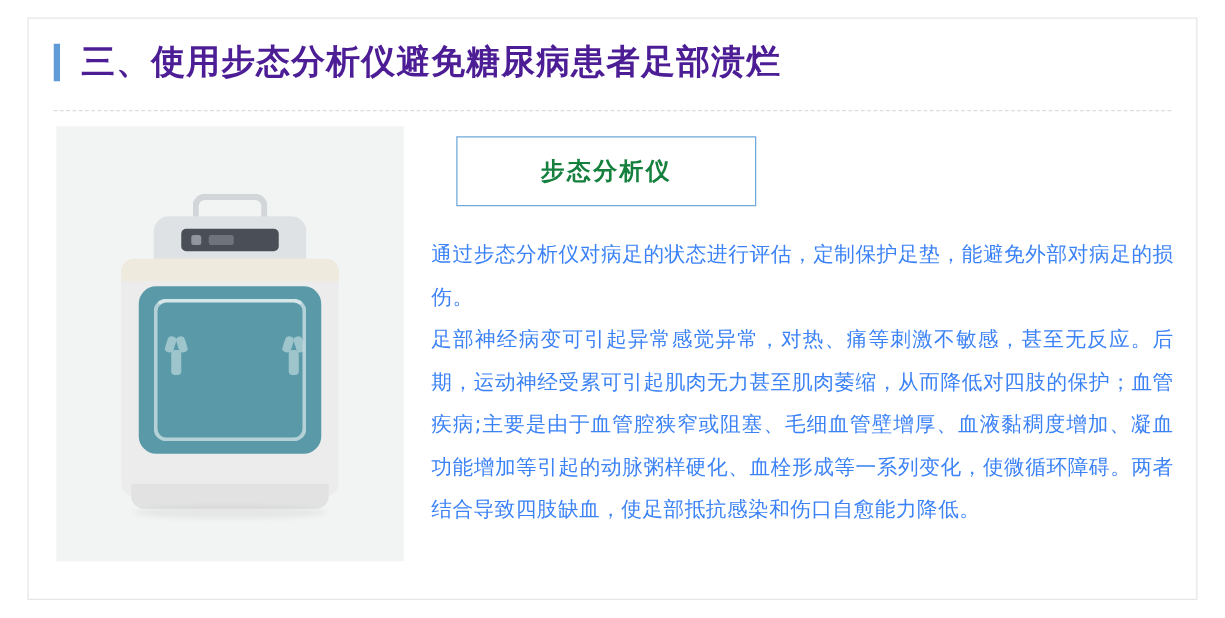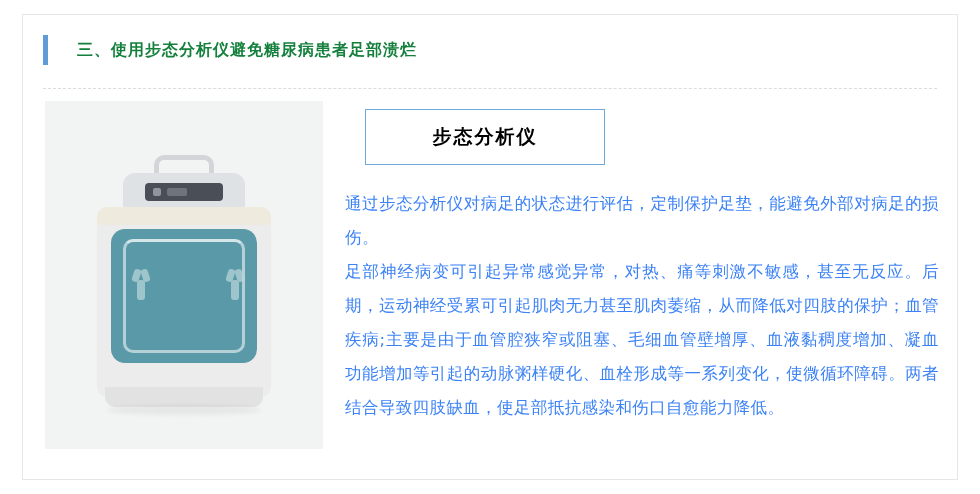--- a/index.html
+++ b/index.html
@@ -50,25 +50,25 @@
   .title-bar {
     position: absolute;
     left: 20px;
     top: 20px;
     width: 5px;
     height: 30px;
     background: #5f9bd6;
   }
   .title-text {
     position: absolute;
-    left: 54px;
+    left: 42px;
     top: 21px;
-    font-size: 16px;
+    font-size: 27px;
     font-weight: bold;
-    color: #15803d;
+    color: #4c1d95;
     letter-spacing: 1px;
     line-height: 28px;
     white-space: nowrap;
   }
   
   .content {
     position: absolute;
     left: 0;
     top: 74px;
     width: 100%;
@@ -217,21 +217,21 @@
     height: 56px;
     border: 1px solid #6fa8dc;
     box-sizing: border-box;
     display: flex;
     align-items: center;
     justify-content: center;
     margin-left: 22px;
     margin-top: 8px;
   }
   .subtitle-text {
-    color: #000000;
+    color: #15803d;
     font-size: 19px;
     font-weight: bold;
     letter-spacing: 2px;
   }
   .paragraphs {
     margin-top: 22px;
     width: 594px;
     margin-left: 2px;
   }
   .para {

